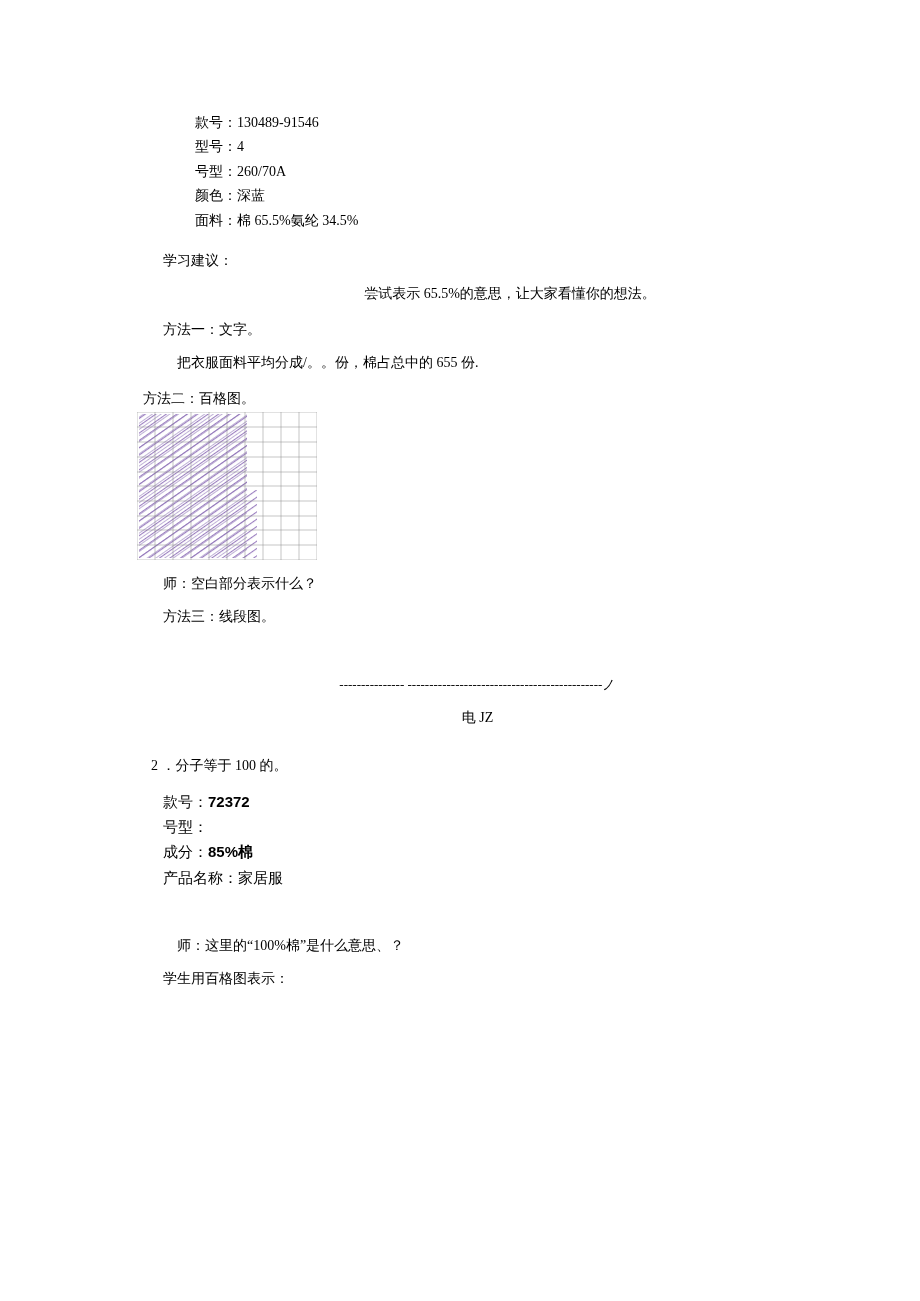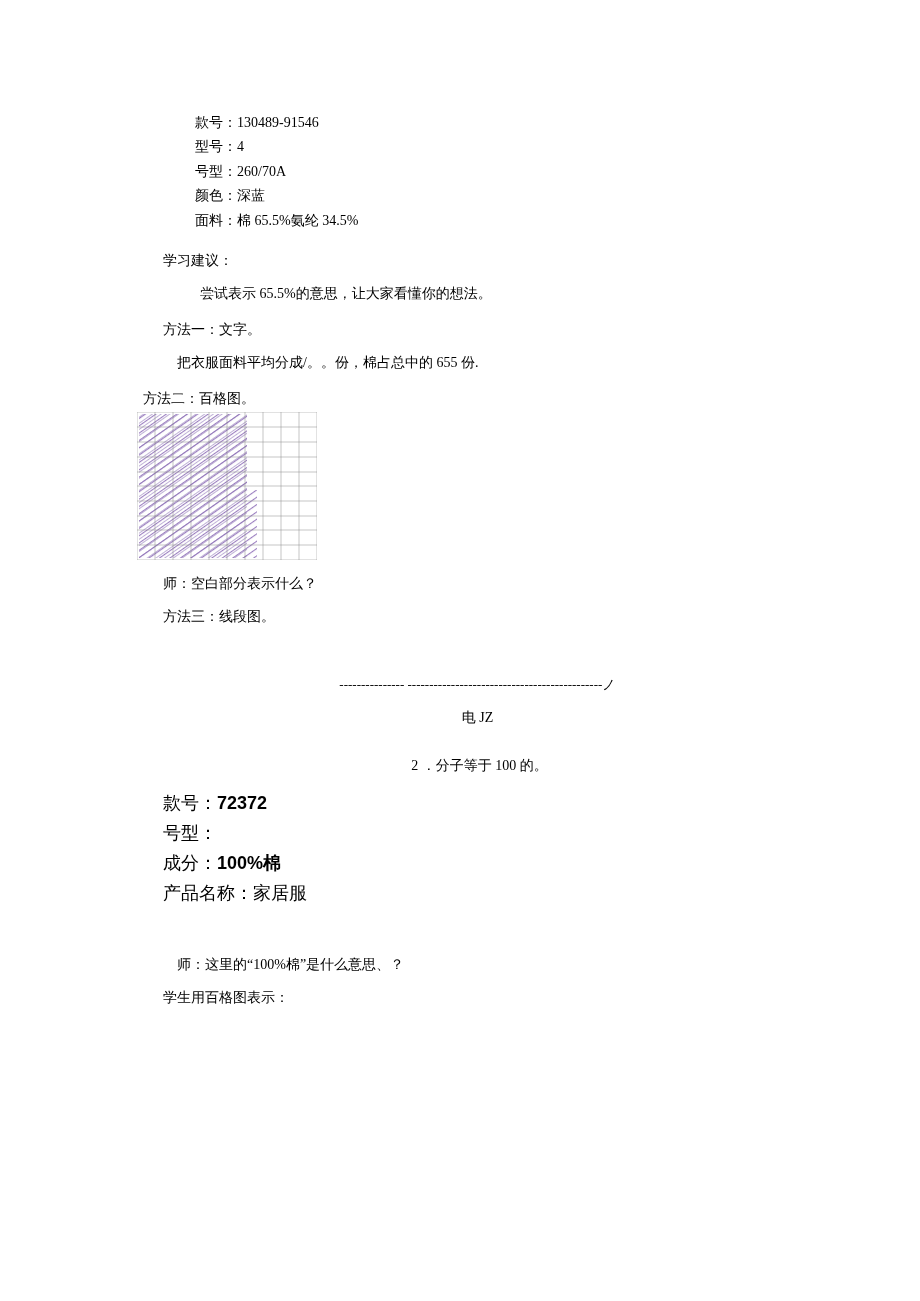--- a/index.html
+++ b/index.html
@@ -23,20 +23,21 @@
     .label-line {
       margin: 2px 0;
     }
     .section-heading {
       margin-left: 28px;
       margin-bottom: 15px;
     }
     .indented-para {
       margin-left: 65px;
       margin-bottom: 18px;
+      text-align: center;
     }
     .method-heading {
       margin-left: 28px;
       margin-bottom: 15px;
     }
     .body-para {
       margin-left: 42px;
       margin-bottom: 18px;
     }
     .flush-left {
@@ -64,30 +65,29 @@
       font-size: 13px;
     }
     .line-diagram .dash-line {
       letter-spacing: 0;
     }
     .line-caption {
       text-align: center;
       margin-bottom: 30px;
     }
     .num-heading {
-      margin-left: 4px;
+      margin-left: 16px;
       margin-bottom: 15px;
-      text-align: center;
     }
     .label-block2 {
       margin-left: 28px;
       line-height: 1.55;
       margin-bottom: 15px;
       font-family: "SimHei", "黑体", sans-serif;
-      font-size: 18px;
+      font-size: 15px;
     }
     .label-block2 .bold {
       font-weight: bold;
     }
   </style>
 </head>
 <body>
 
 <div class="page">
 
@@ -168,21 +168,21 @@
   <div class="num-heading">2 ．分子等于 100 的。</div>
 
   <div class="label-block2">
     <div class="label-line">
       <span>款号：</span><span class="bold">72372</span>
     </div>
     <div class="label-line">
       <span>号型：</span><span></span>
     </div>
     <div class="label-line">
-      <span>成分：</span><span class="bold">100%棉</span>
+      <span>成分：</span><span class="bold">85%棉</span>
     </div>
     <div class="label-line">
       <span>产品名称：</span><span>家居服</span>
     </div>
   </div>
 
   <div class="dialogue" style="margin-left:42px;margin-top:48px;">
     <span>师：</span><span>这里的“100%棉”是什么意思、？</span>
   </div>
 

